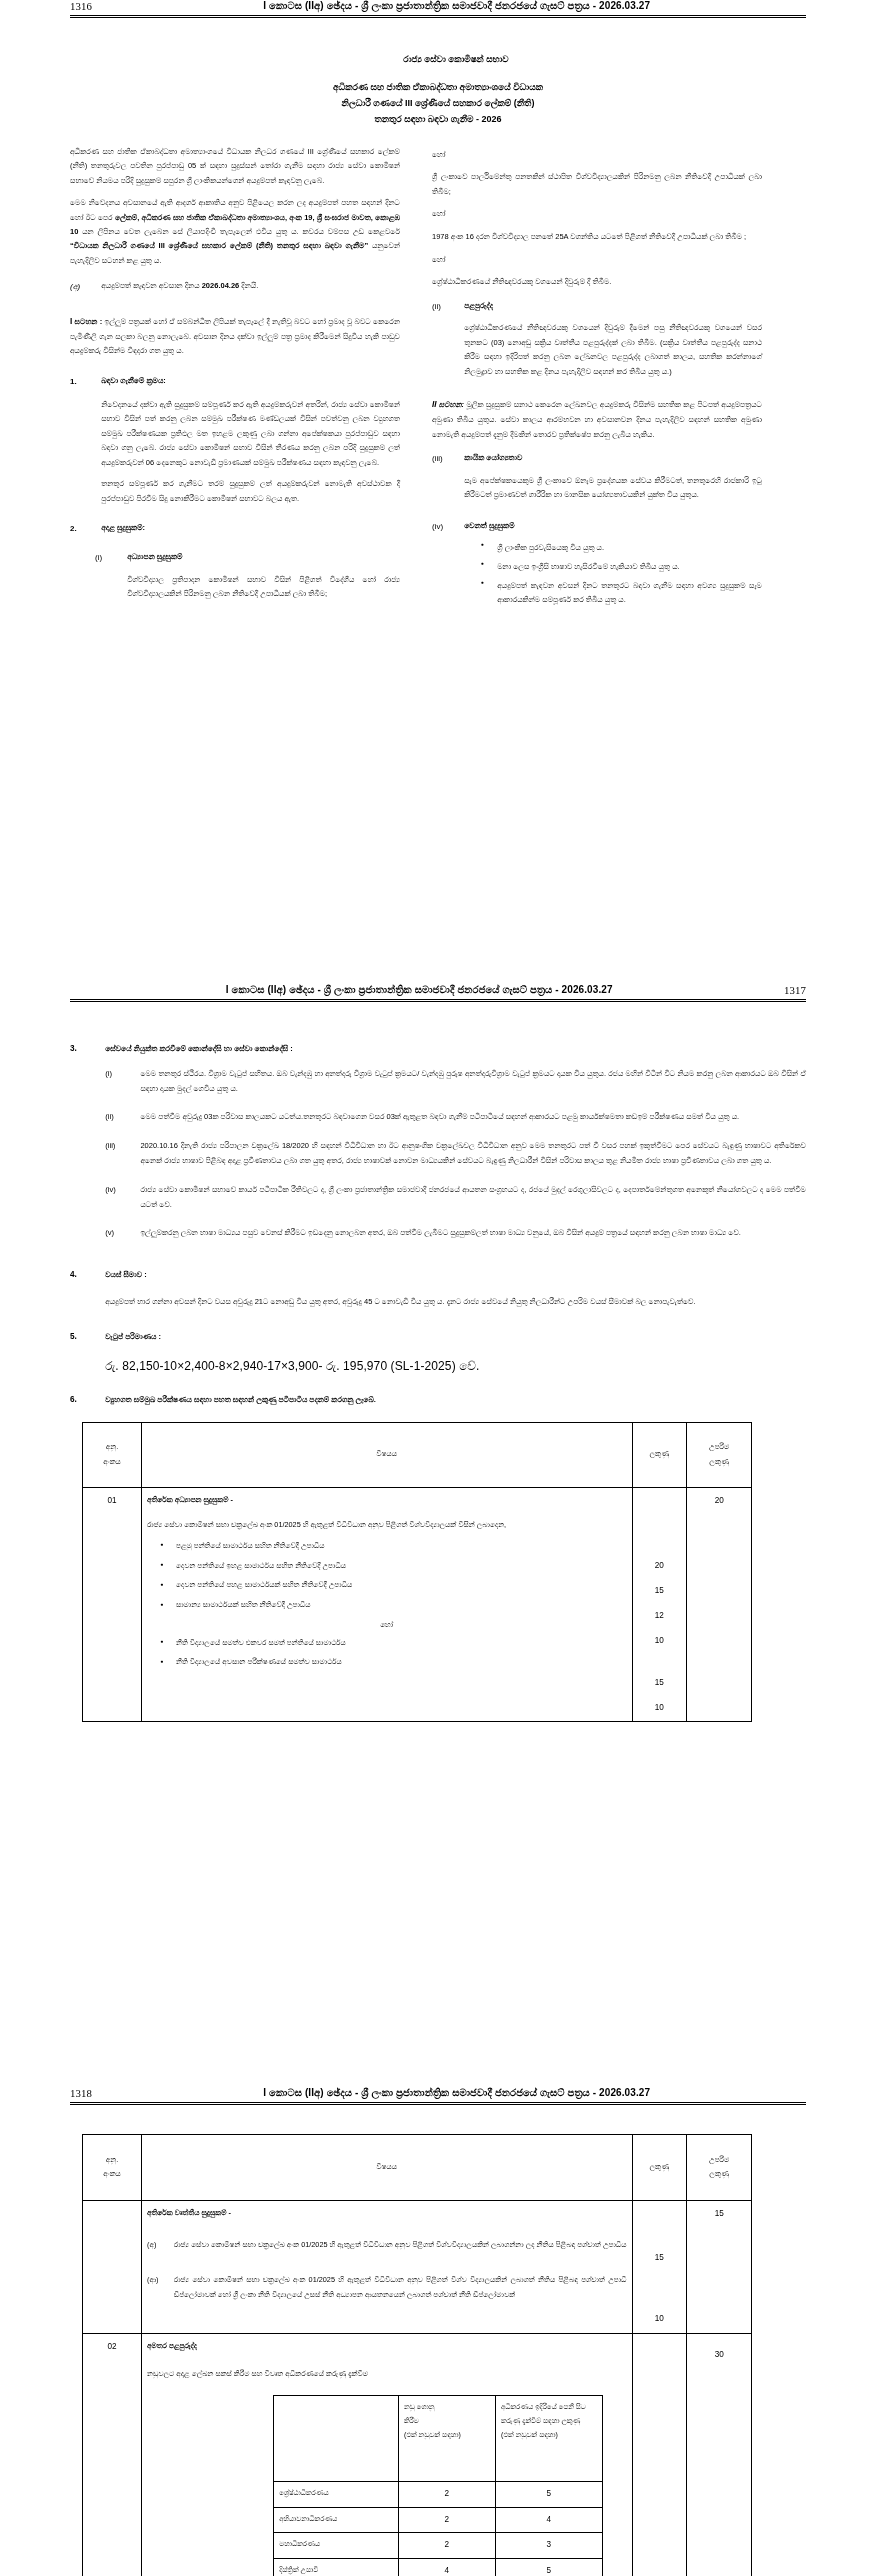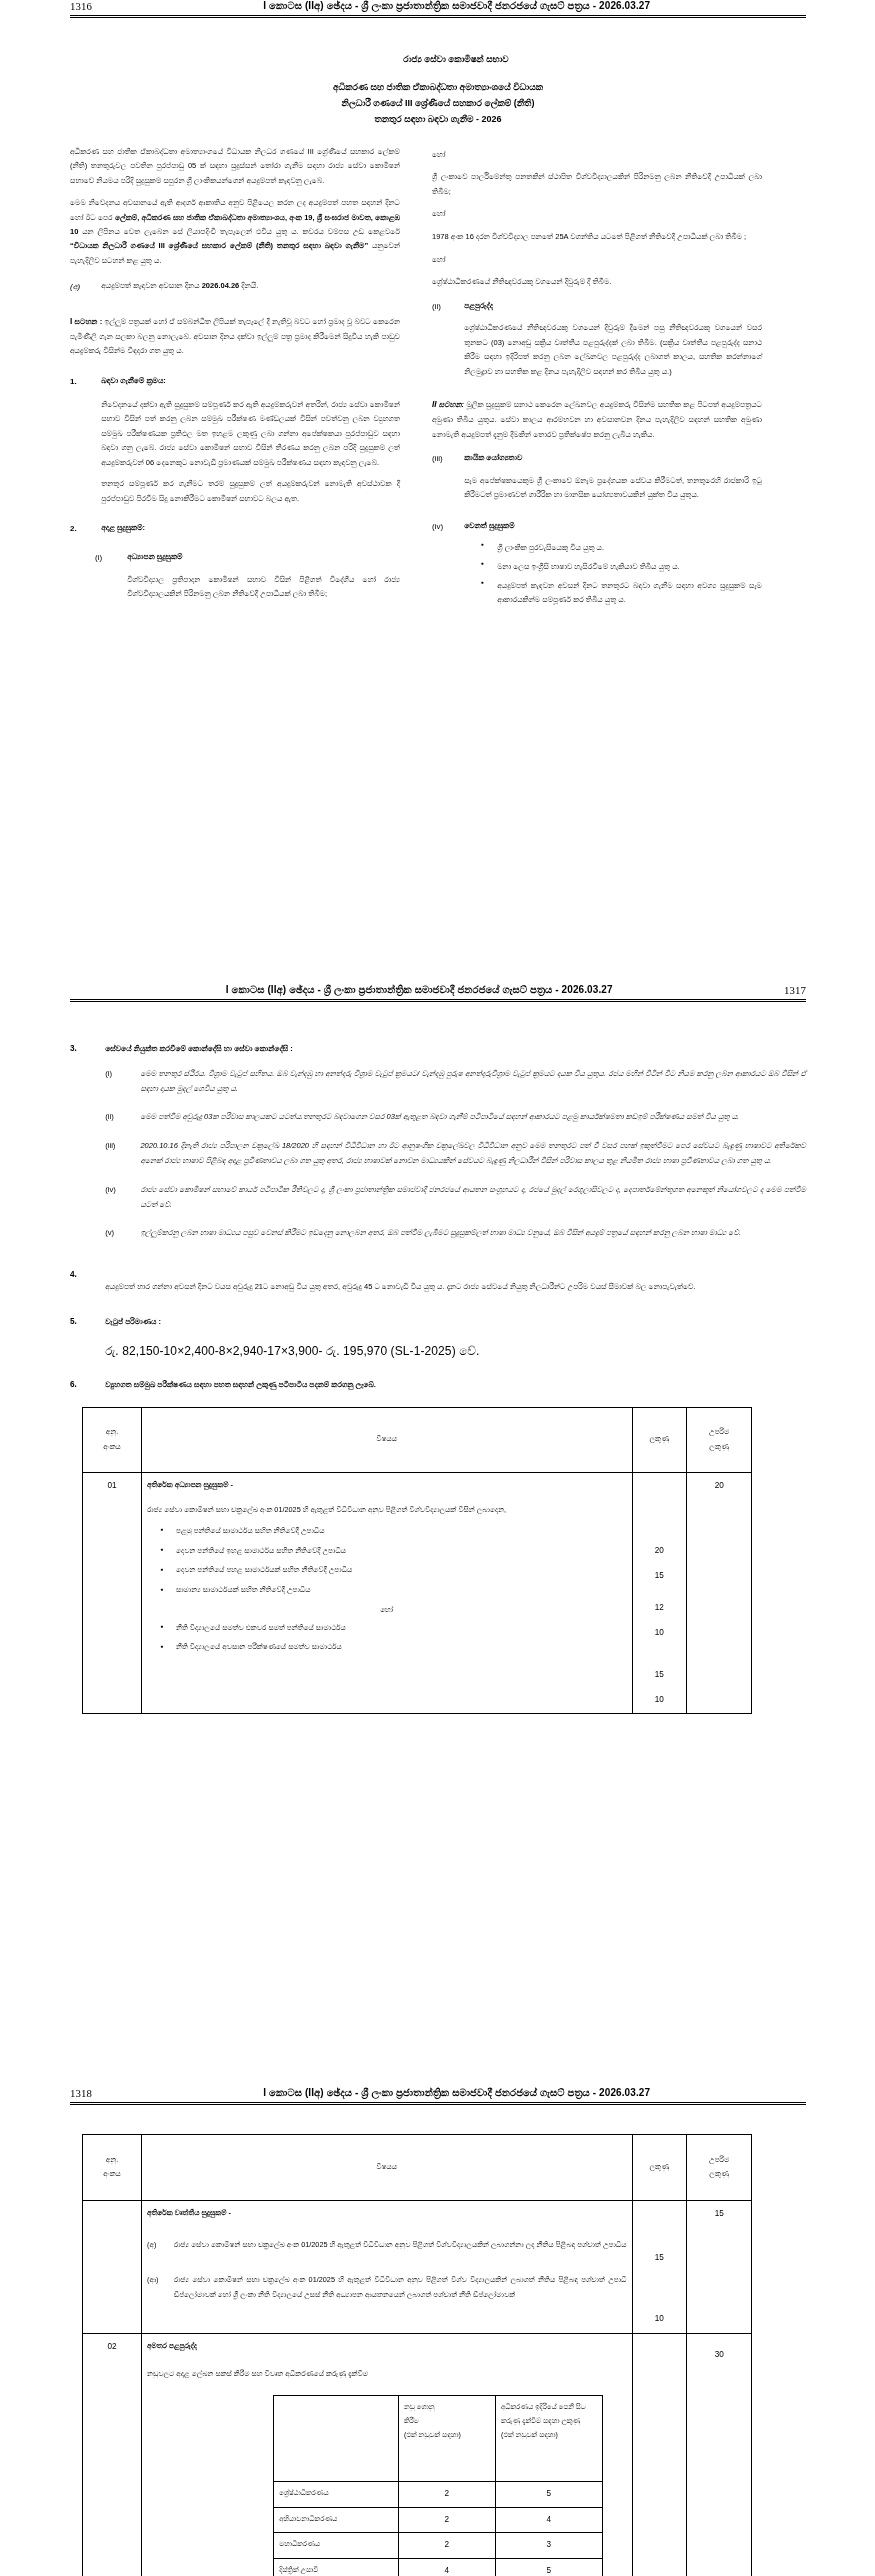--- a/index.html
+++ b/index.html
@@ -159,21 +159,21 @@
   .sec .sec-b > .sec-h {
     font-weight: bold;
     margin-bottom: 10.3px;
   }
   .sub {
     display: flex;
     gap: 7.2px;
     margin-bottom: 13.4px;
   }
   .sub .sub-n { flex: 0 0 28px; font-size: 7.7px; }
-  .sub .sub-b { flex: 1; text-align: justify; font-style: italic; }
+  .sub .sub-b { flex: 1; text-align: justify; }
 
   .para { text-align: justify; margin: 0 0 7.2px 0; }
   .salary-line { font-size: 12px; margin: 7.2px 0 0 0; letter-spacing: 0.1px; }
 
   
   table.marks {
     border-collapse: collapse;
     width: 670px;
     margin: 13.4px 0 0 12.4px;
     font-size: 7.3px;
@@ -393,20 +393,21 @@
           <div class="sub">
             <div class="sub-n">(v)</div>
             <div class="sub-b">ඉල්ලුම්කරනු ලබන භාෂා මාධ්‍යය පසුව වෙනස් කිරීමට ඉඩදෙනු නොලබන අතර, ඔබ පත්වීම ලැබීමට සුදුසුකම්ලත් භාෂා මාධ්‍ය වනුයේ, ඔබ විසින් අයදුම් පත්‍රයේ සඳහන් කරනු ලබන භාෂා මාධ්‍ය වේ.</div>
           </div>
         </div>
       </div>
 
       <div class="sec">
         <div class="sec-n">4.</div>
         <div class="sec-b">
+          <div class="sec-h">වයස් සීමාව :</div>
           <div class="para" style="margin-top:11.3px;">අයදුම්පත් භාර ගන්නා අවසන් දිනට වයස අවුරුදු 21ට නොඅඩු විය යුතු අතර, අවුරුදු 45 ට නොවැඩි විය යුතු ය. දැනට රාජ්‍ය සේවයේ නියුතු නිලධාරීන්ට උපරිම වයස් සීමාවක් බල නොපැවැත්වේ.</div>
         </div>
       </div>
 
       <div class="sec">
         <div class="sec-n">5.</div>
         <div class="sec-b">
           <div class="sec-h">වැටුප් පරිමාණය :</div>
           <div class="salary-line">රු. 82,150-10×2,400-8×2,940-17×3,900- රු. 195,970 (SL-1-2025) වේ.</div>
         </div>
@@ -449,21 +450,21 @@
               <div class="center" style="margin:3.1px 0;">හෝ</div>
               <ul class="marklist" style="margin-top:2.1px;">
                 <li>නීති විද්‍යාලයේ සමත්ව එකවර සමත් පන්තියේ සාමාර්ථය</li>
                 <li>නීති විද්‍යාලයේ අවසාන පරීක්ෂණයේ සමත්ව සාමාර්ථය</li>
               </ul>
             </td>
             <td class="c-mark">
               <div style="height:65px;"></div>
               <div class="mark-inline">20</div>
               <div class="mark-inline" style="margin-top:8.2px;">15</div>
-              <div class="mark-inline" style="margin-top:16px;">12</div>
+              <div class="mark-inline" style="margin-top:9px;">12</div>
               <div class="mark-inline" style="margin-top:8.2px;">10</div>
               <div class="mark-inline" style="margin-top:26px;">15</div>
               <div class="mark-inline" style="margin-top:8.2px;">10</div>
             </td>
             <td class="c-max">20</td>
           </tr>
         </tbody>
       </table>
     </div>
   </div>

